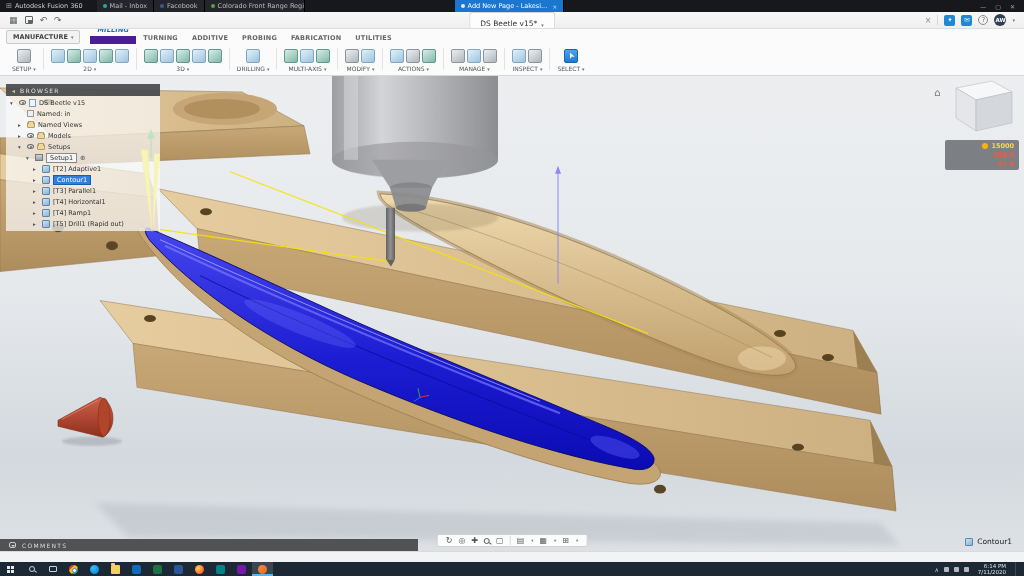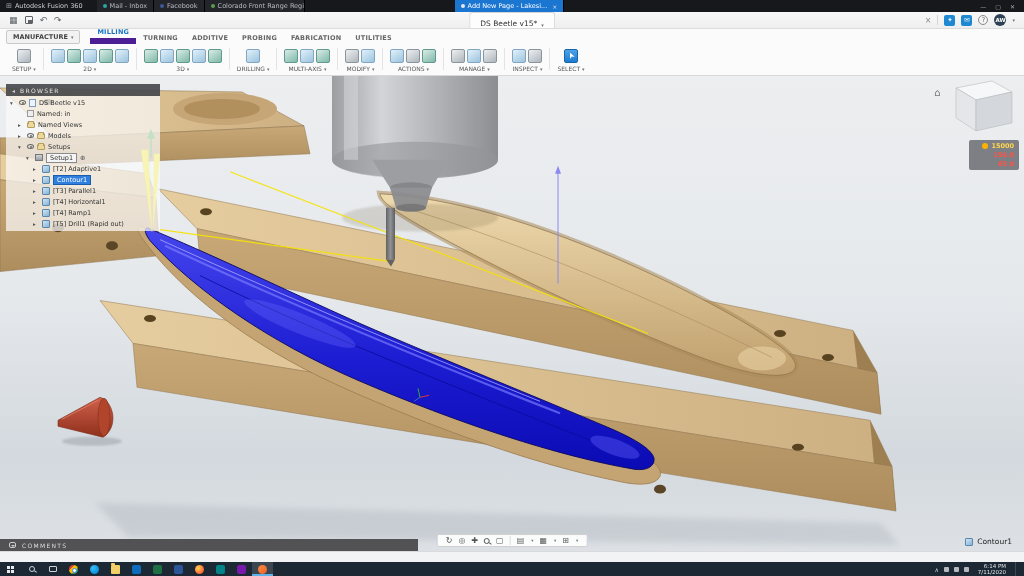--- a/index.html
+++ b/index.html
@@ -40,21 +40,21 @@
                display:flex; align-items:center; justify-content:center; }
   .avatar { width:12px; height:12px; border-radius:50%; background:#2e4053; color:#fff; font-size:5.5px;
             font-weight:bold; display:flex; align-items:center; justify-content:center; }
 
   
   .ribbon { background:#fbfbfb; border-bottom:1px solid #d8d8d8; flex:0 0 auto; }
   .ribbon-tabs { height:15px; display:flex; align-items:center; padding:0 6px; }
   .ws-btn { display:flex; align-items:center; gap:3px; border:1px solid #c9c9c9; background:#f2f2f2;
             border-radius:2px; font-size:6.5px; font-weight:bold; color:#444; padding:2px 6px; margin-right:10px; }
   .rtab { font-size:6.5px; font-weight:bold; color:#666; padding:4px 7px 2px; letter-spacing:.2px; align-self:flex-end; }
-  .rtab.active { color:#1773c2; border-bottom:6px solid #4c1d95; }
+  .rtab.active { color:#1773c2; border-bottom:8px solid #4c1d95;font-style:italic; }
   .ribbon-tools { height:31px; display:flex; align-items:stretch; padding:1px 6px 2px; }
   .rgroup { display:flex; flex-direction:column; align-items:center; justify-content:space-between; padding:1px 6px 0; }
   .ricons { display:flex; gap:2px; align-items:center; flex:1; }
   .tool-ico { width:14px; height:14px; border-radius:2px; background:linear-gradient(145deg,#e2f0f9,#9cc4de);
               border:1px solid #7fa7c4; }
   .tool-ico.alt { background:linear-gradient(145deg,#d9ece6,#7fb8aa); border-color:#5f9a8c; }
   .tool-ico.gry { background:linear-gradient(145deg,#eceff1,#aeb6bc); border-color:#8b949b; }
   .ico-select { background:linear-gradient(#4da3e8,#1f7bd0); border-color:#1565ab; color:#fff; display:flex;
                 align-items:center; justify-content:center; font-size:8px; }
   .ico-select i { display:inline-block; transform:rotate(-115deg); font-style:normal; }
@@ -84,21 +84,21 @@
   .unit-ico { width:7px; height:7px; border:1px solid #999; background:#eee; flex:0 0 auto; }
   .setup-ico { width:8px; height:7px; background:linear-gradient(#cfd3d8,#9aa0a8); border:1px solid #777; flex:0 0 auto; }
   .op-ico { width:8px; height:8px; background:linear-gradient(145deg,#cfe4f4,#86b4d6); border:1px solid #5c87ab;
             border-radius:1px; flex:0 0 auto; }
   .br-label { overflow:hidden; text-overflow:ellipsis; }
   .boxed { border:1px solid #8a8a8a; background:#f5f5f5; padding:0 3px; }
   .selected-label { background:#2e7fe0; border:1px solid #1a5cad; color:#fff; padding:0 3px; }
   .badge { font-size:6.5px; color:#555; }
 
   
-  .hud { position:absolute; right:5px; top:64px; width:50px; background:rgba(35,38,43,.55); border-radius:2px;
+  .hud { position:absolute; right:5px; top:64px; width:74px; background:rgba(35,38,43,.55); border-radius:2px;
          padding:2px 5px; display:flex; flex-direction:column; gap:1px; }
   .hud-row { display:flex; justify-content:flex-end; align-items:center; gap:3px; font-size:6.5px; font-weight:bold; }
   .hud-ico { width:6px; height:6px; border-radius:50%; background:#ffb300; }
   .hv-y { color:#ffd54d; } .hv-r { color:#ff5347; }
 
   
   .navbar { position:absolute; left:50%; bottom:4px; transform:translateX(-50%); height:13px; display:flex;
             align-items:center; gap:6px; background:rgba(255,255,255,.9); border:1px solid #d0d0d0; border-radius:2px;
             padding:0 8px; color:#555; font-size:8px; }
   .nav-ico { line-height:1; }

